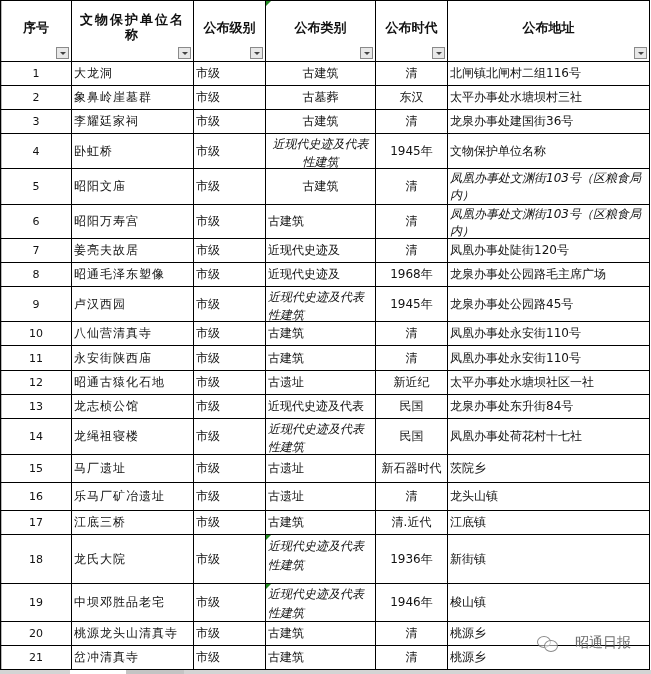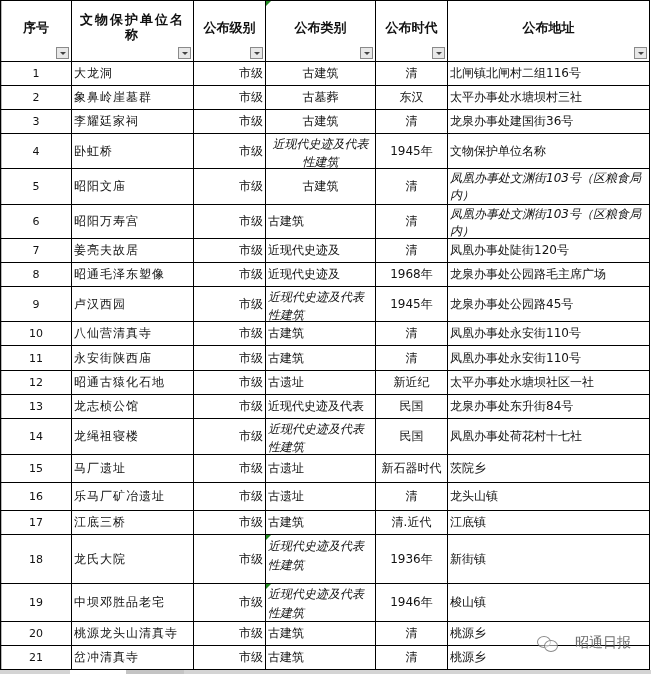--- a/index.html
+++ b/index.html
@@ -12,21 +12,21 @@
   table { position: absolute; left: 0; top: 0; border-collapse: collapse; table-layout: fixed; width: 649px; }
   td, th { border: 1px solid #000; padding: 0 2px; font-size: 12px; line-height: 15px; overflow: hidden; vertical-align: middle; }
   th { font-weight: bold; font-size: 13px; position: relative; height: 60px; text-align: center; }
   th .hl { display: block; padding-bottom: 8px; }
   .filter { position: absolute; right: 2px; bottom: 2px; width: 13px; height: 12px; background: #e8e8e8;
             border: 1px solid #8a8a8a; box-sizing: border-box; }
   .filter::after { content: ""; position: absolute; left: 3px; top: 4px; border-left: 3px solid transparent;
                    border-right: 3px solid transparent; border-top: 3px solid #444; }
   td.num { text-align: center; font-size: 11px; }
   td.name { text-align: left; letter-spacing: 1px; }
-  td.level { text-align: right; }
+  td.level { text-align: left; }
   td.cat { text-align: left; }
   td.cat.center { text-align: center; }
   td.era { text-align: center; }
   td.addr { text-align: left; }
   .clip { display: block; overflow: hidden; font-style: italic; }
   .tri { position: relative; }
   .tri::before { content: ""; position: absolute; left: 0; top: 0; border-top: 5px solid #1e8a1e; border-right: 5px solid transparent; }
   .watermark { position: absolute; left: 537px; top: 634px; font-size: 14px; color: #555; opacity: 0.85;
                display: flex; align-items: center; gap: 16px; pointer-events: none; }
   .wm-icon { width: 22px; height: 16px; position: relative; }

